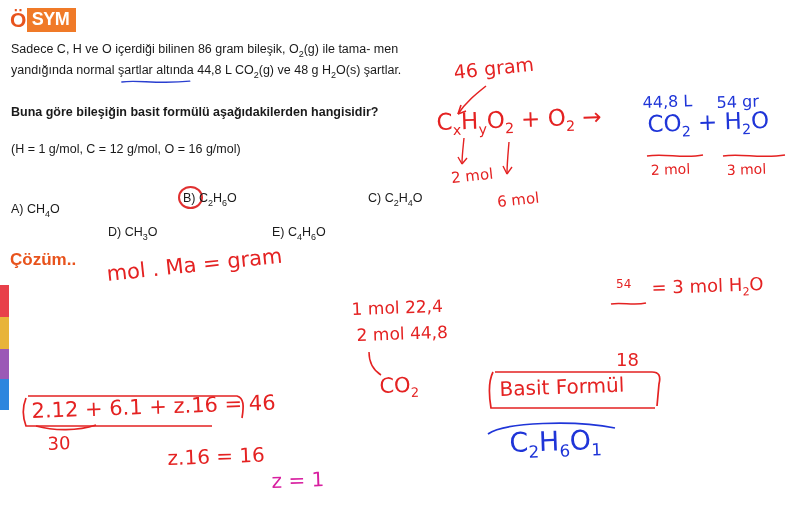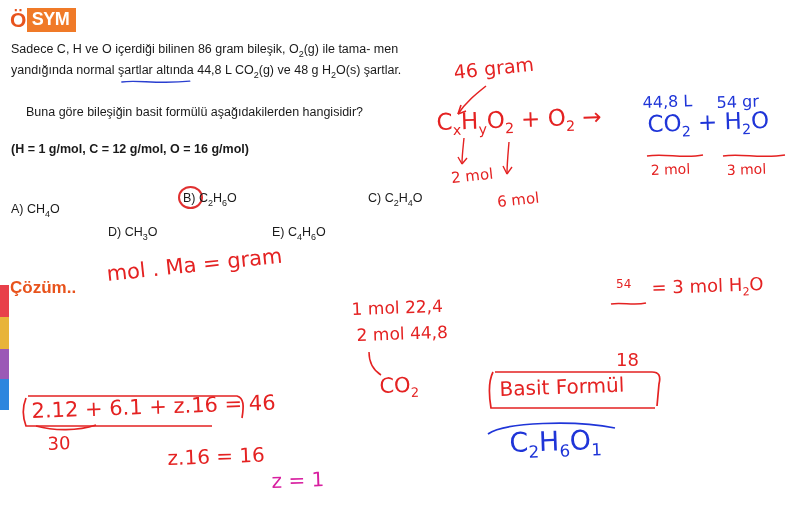--- a/index.html
+++ b/index.html
@@ -51,34 +51,33 @@
     left: 11px;
     top: 40px;
     width: 420px;
     font-size: 12.5px;
     color: #1a1a1a;
     line-height: 1.5;
   }
   .qtext sub { font-size: 9px; }
   .qprompt {
     position: absolute;
-    left: 26px;
+    left: 11px;
     top: 105px;
     width: 450px;
     font-size: 12.5px;
-    font-weight: normal;
+    font-weight: bold;
     color: #1a1a1a;
   }
   .qmolar {
     position: absolute;
     left: 11px;
     top: 142px;
     font-size: 12.5px;
     color: #1a1a1a;
-    font-weight: bold;
   }
 
   
   .blue-underline {
     position: absolute;
     left: 118px;
     top: 78px;
     width: 78px;
     height: 8px;
   }
@@ -107,21 +106,20 @@
   }
 
   
   .cozum {
     position: absolute;
     left: 10px;
     top: 250px;
     color: #e8531c;
     font-size: 17px;
     font-weight: bold;
-    margin-top: 28px;
   }
 
   
   .strip {
     position: absolute;
     left: 0;
     top: 285px;
     width: 9px;
     height: 125px;
   }

